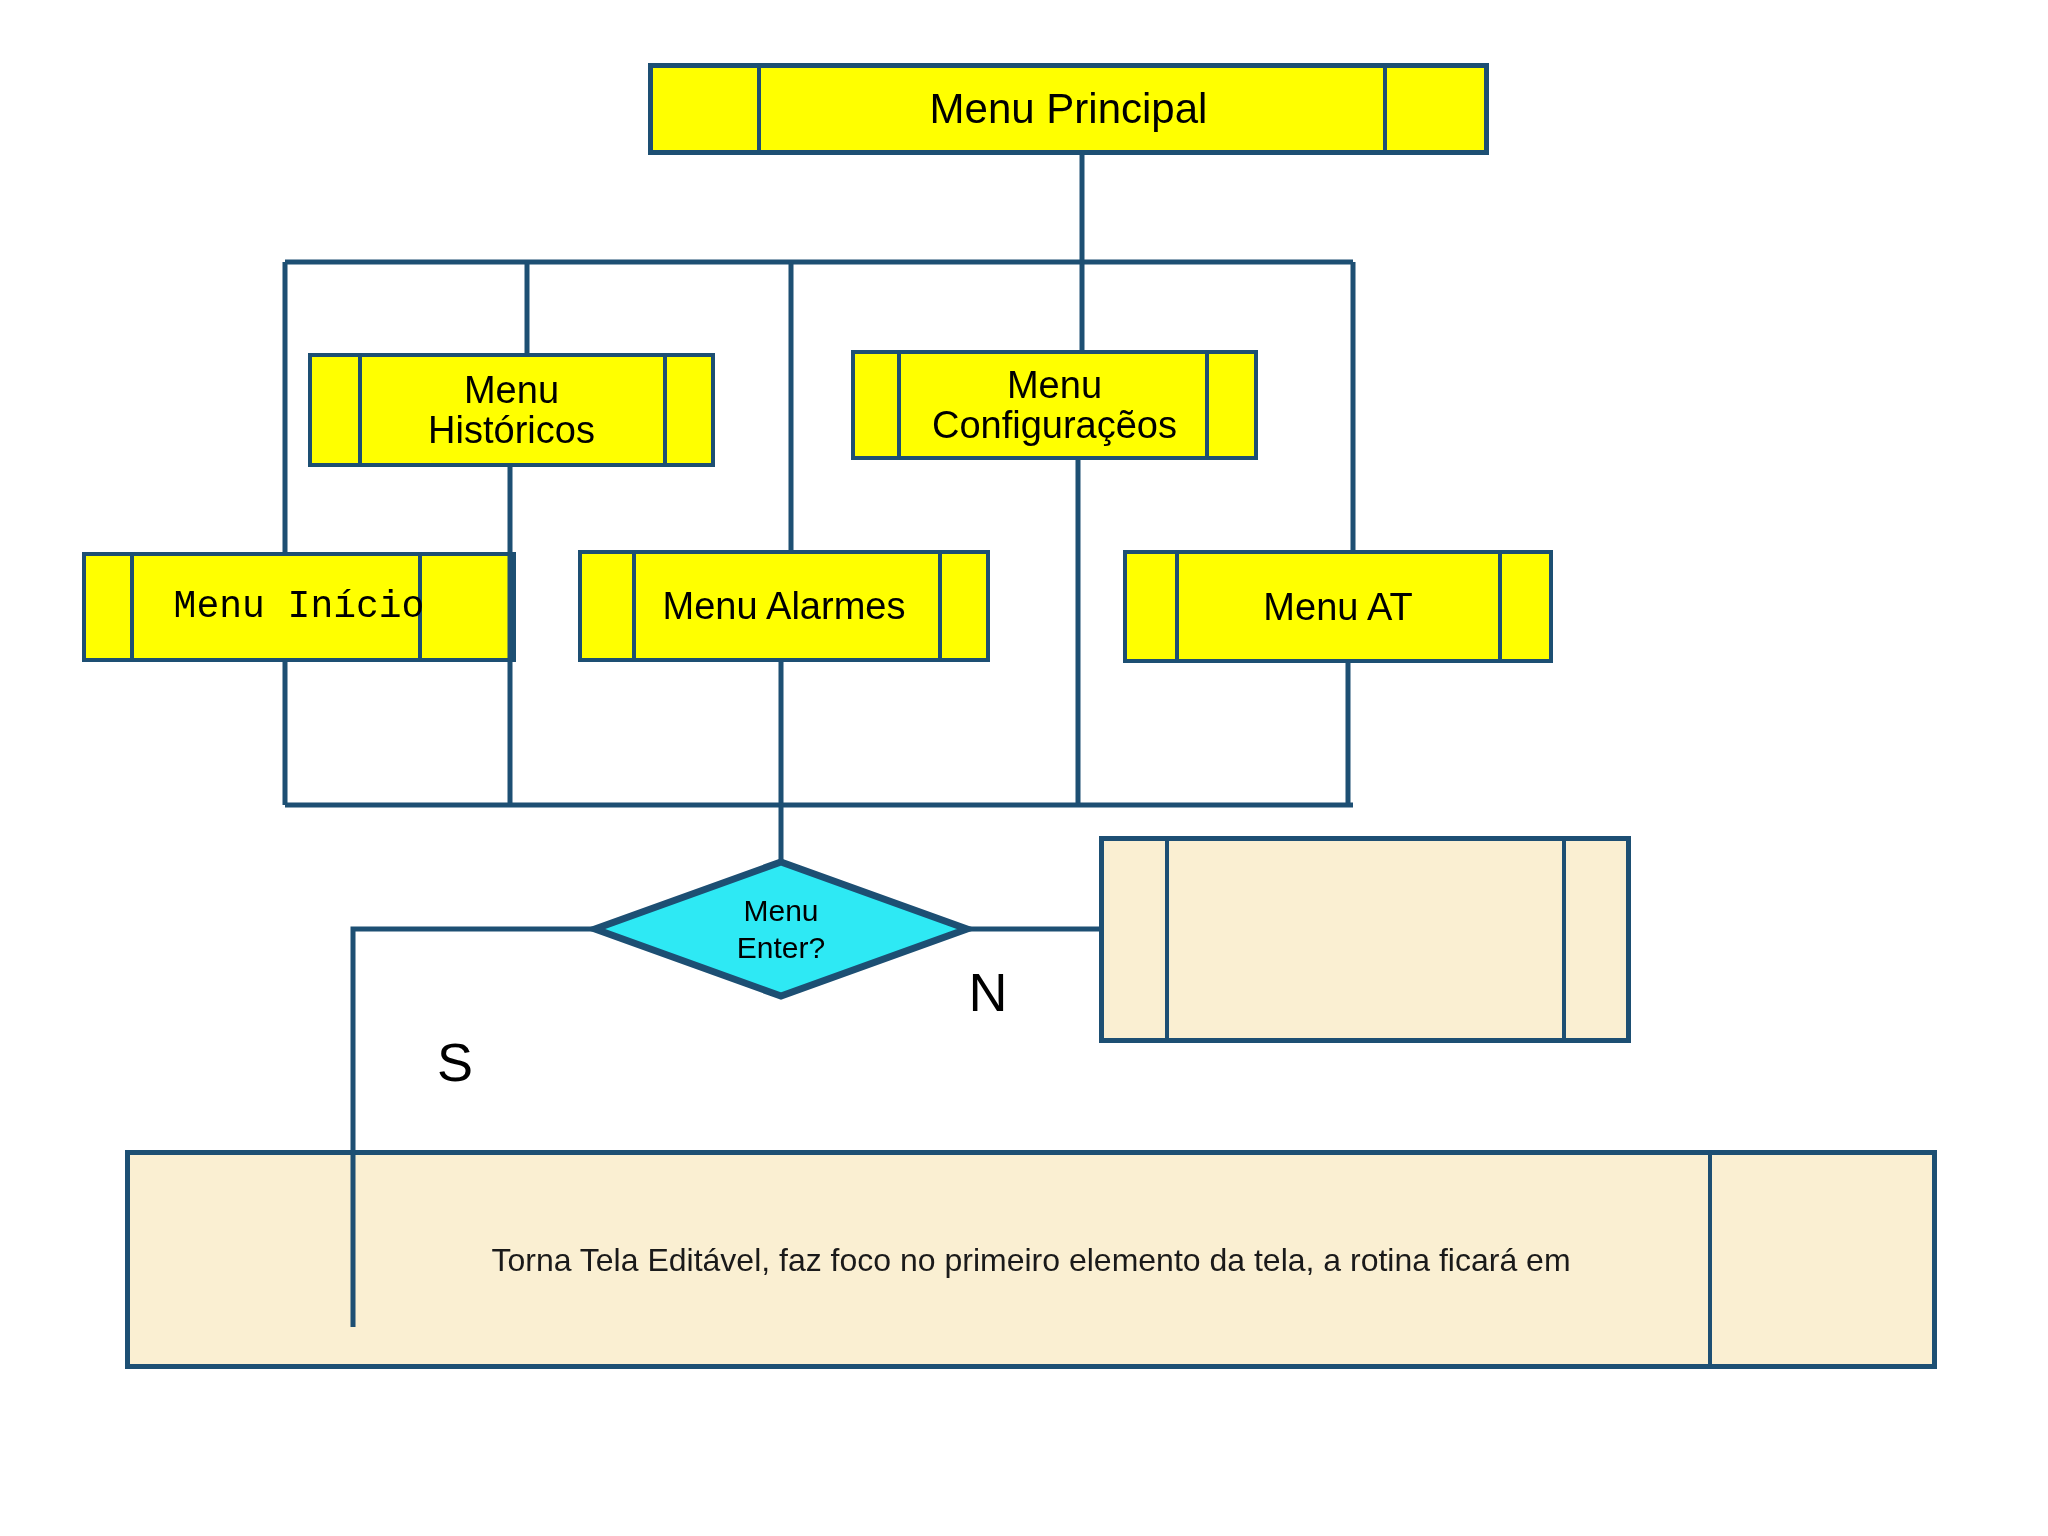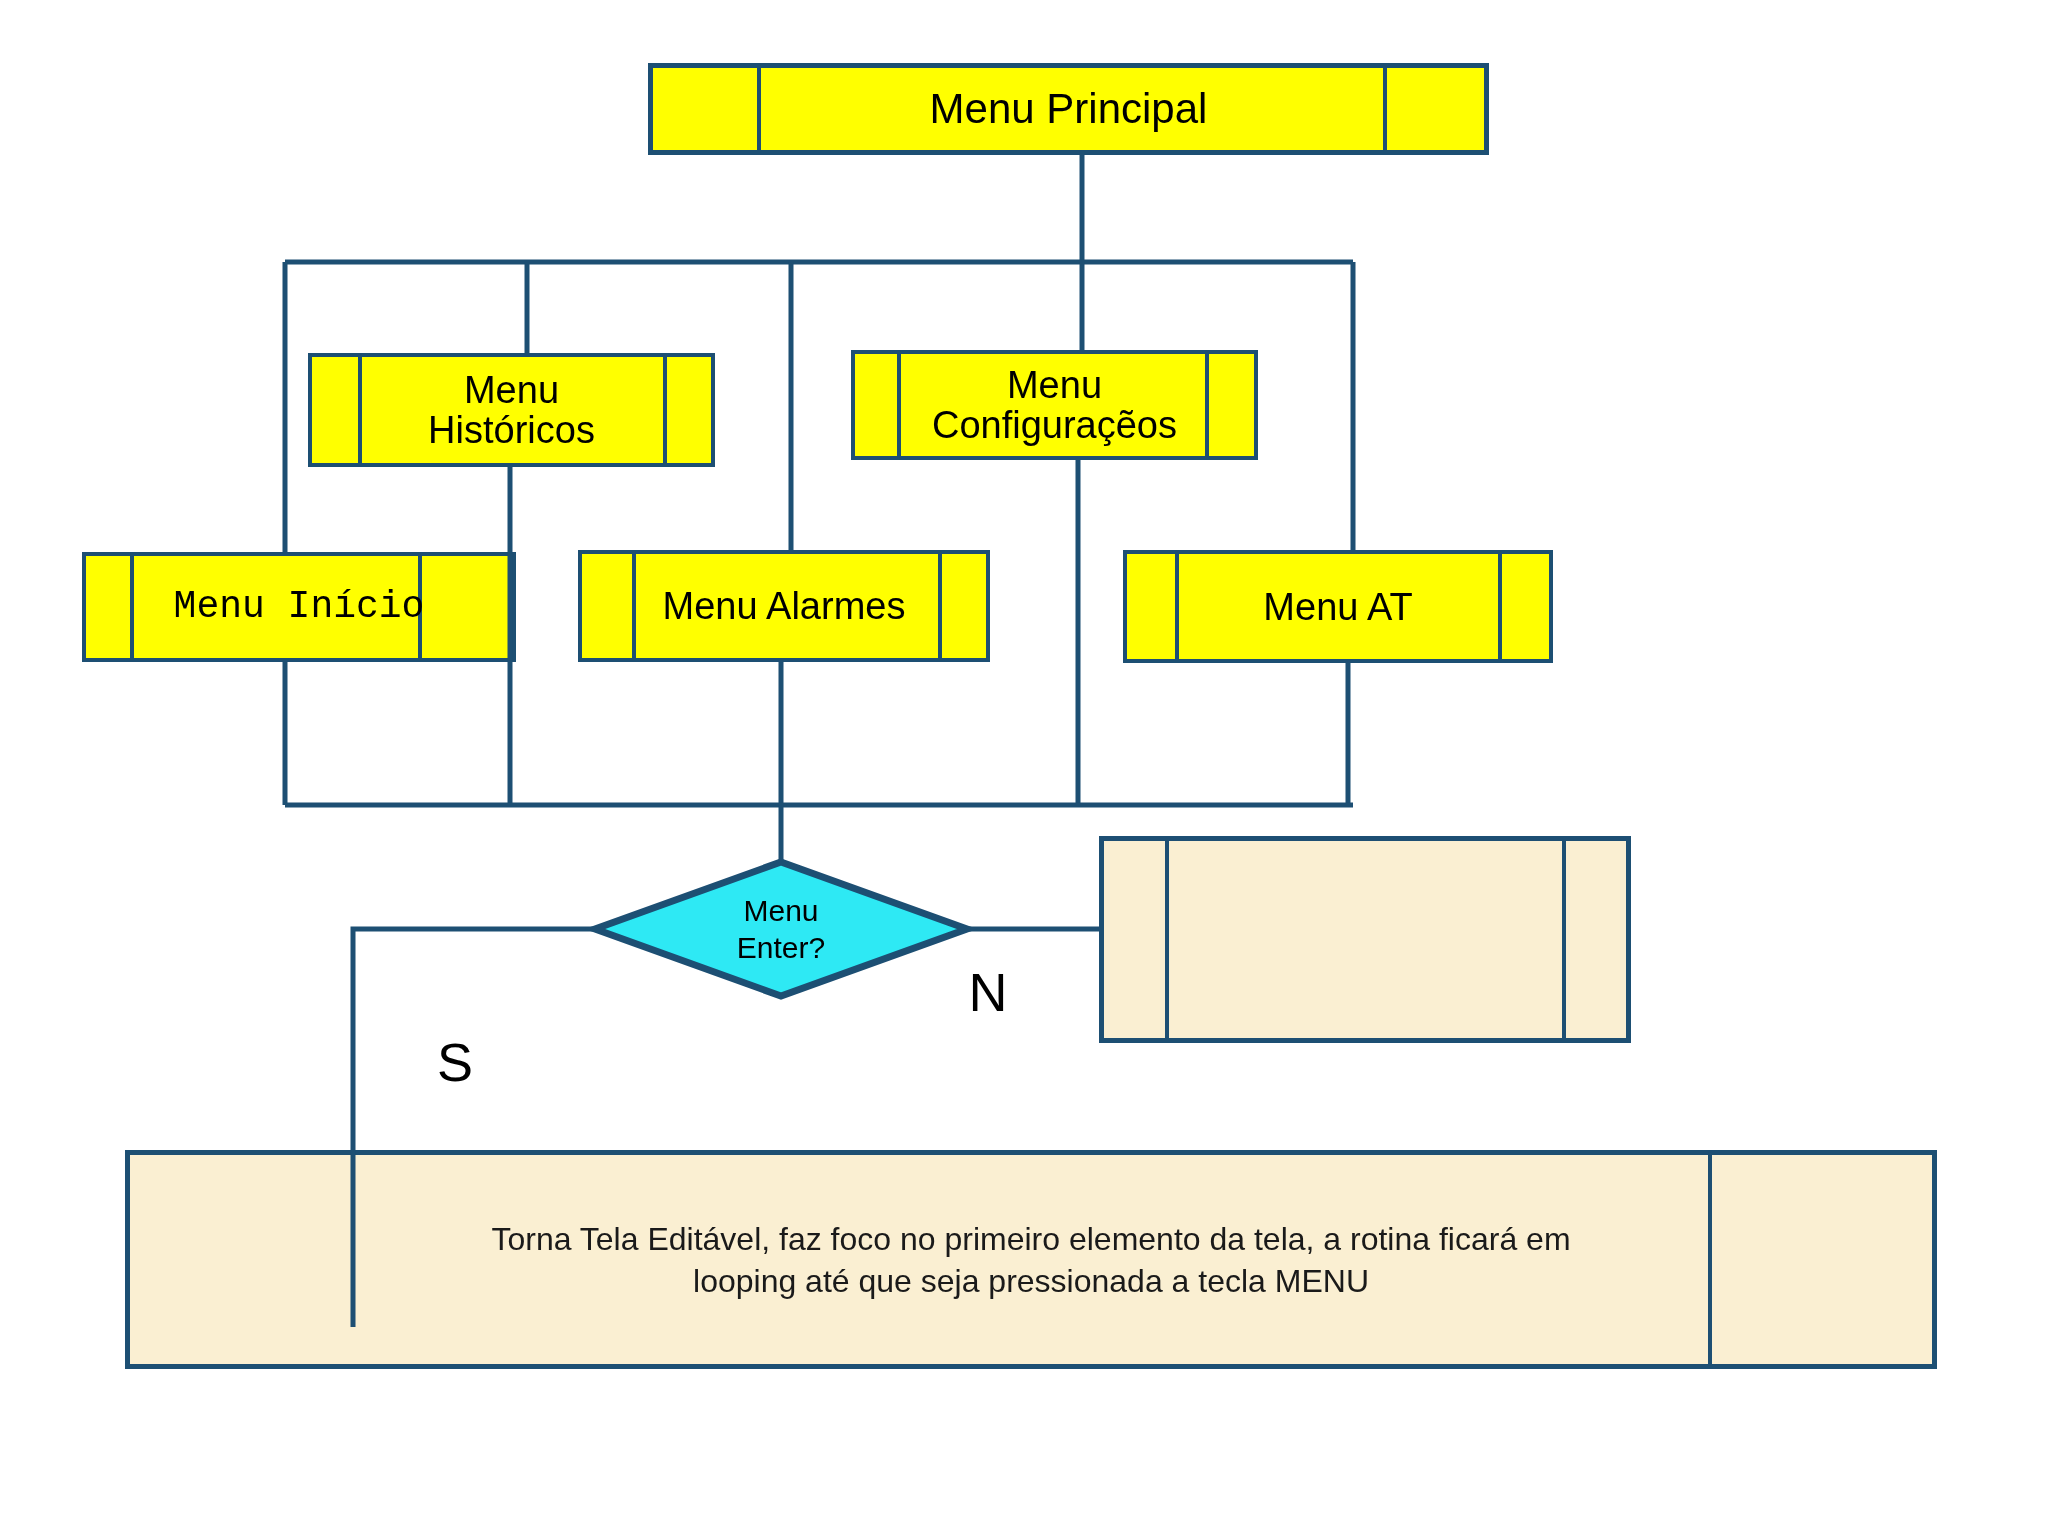--- a/index.html
+++ b/index.html
@@ -107,21 +107,20 @@
   <div class="tbox" style="left:1099px;top:836px;width:532px;height:207px;">
     <div class="vdiv" style="left:61px;"></div>
     <div class="vdiv" style="left:458px;"></div>
     <div class="tlabel"></div>
   </div>
 
   <div class="tbox" style="left:125px;top:1150px;width:1812px;height:219px;">
     <div class="vdiv" style="left:1578px;"></div>
     <div class="tlabel">
       <span>Torna Tela Editável, faz foco no primeiro elemento da tela, a rotina ficará em</span>
-      <span>looping até que seja pressionada a tecla MENU</span>
     </div>
   </div>
 
   <svg id="wires" viewBox="0 0 2048 1536" xmlns="http://www.w3.org/2000/svg">
     <path d="M1082 155 L1082 262"></path>
     <path d="M285 262 L1353 262"></path>
     <path d="M285 262 L285 552"></path>
     <path d="M527 262 L527 353"></path>
     <path d="M791 262 L791 550"></path>
     <path d="M1082 262 L1082 350"></path>

